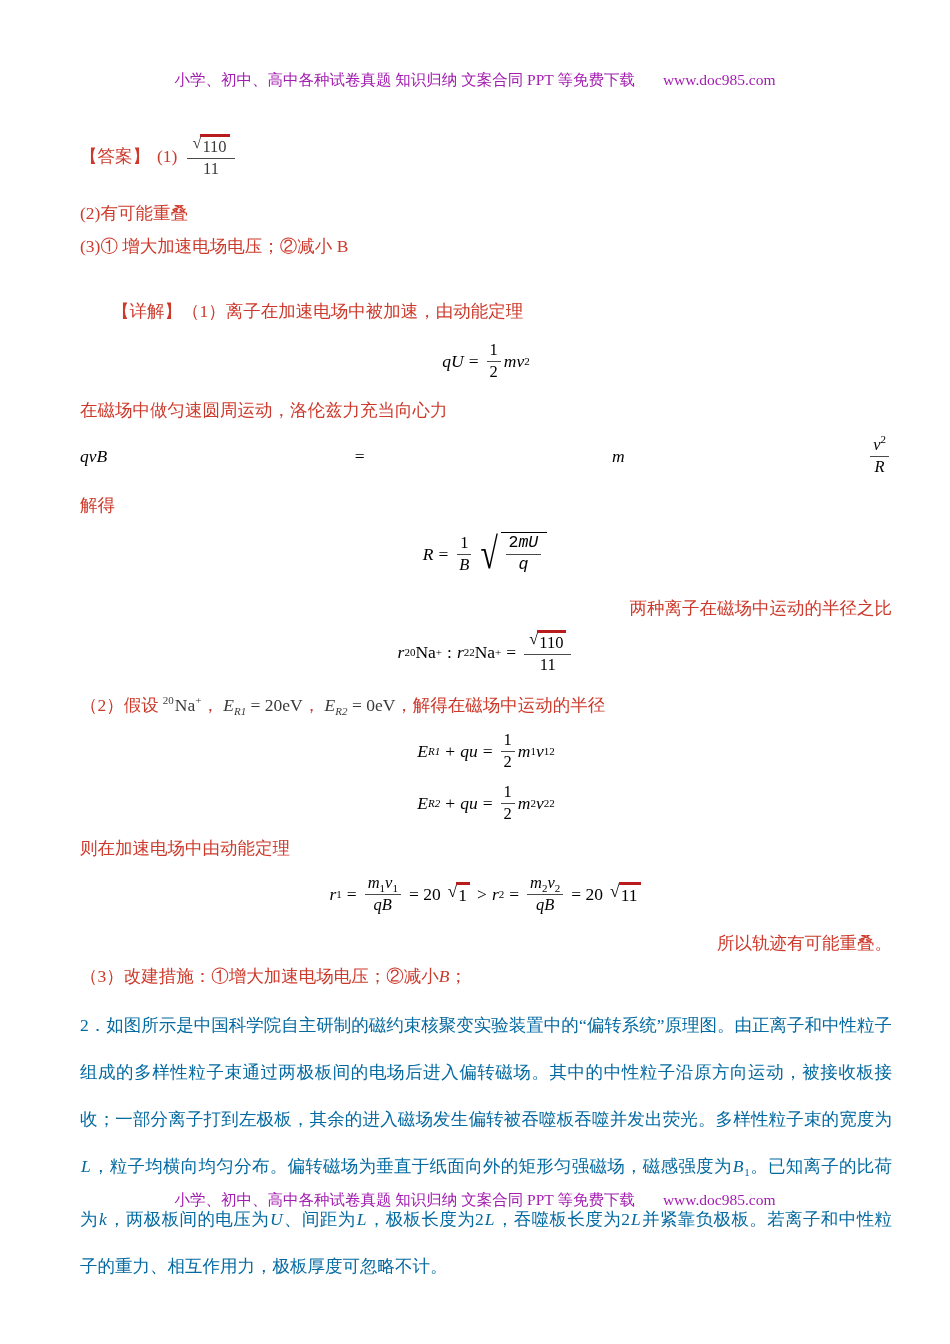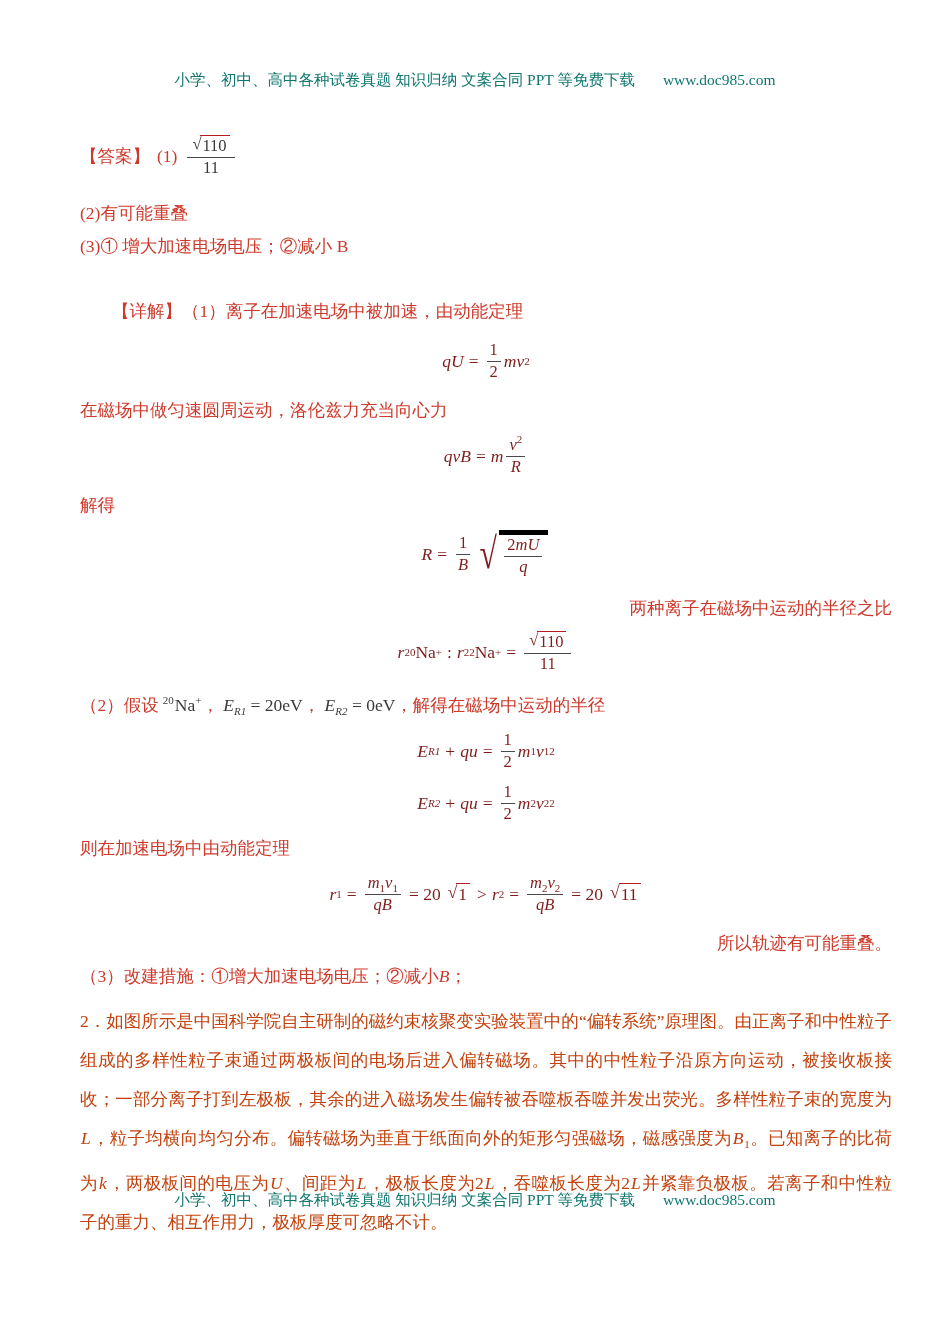--- a/index.html
+++ b/index.html
@@ -6,64 +6,64 @@
   body{
     width:950px;height:1344px;
     background:#ffffff;
     font-family:"Liberation Serif","DejaVu Serif",serif;
     color:#1e1e1e;
     position:relative;
     overflow:hidden;
   }
   .pg-header,.pg-footer{
     position:absolute;left:0;width:100%;
-    text-align:center;font-size:15.5px;color:#0f766e;white-space:nowrap;
+    text-align:center;font-size:15.5px;color:#a21caf;white-space:nowrap;
   }
   .pg-header{top:70px;}
   .pg-footer{top:1190px;}
   .site-url{margin-left:28px;}
   .content{
     position:absolute;top:128px;left:80px;right:58px;
   }
   .line{font-size:17.5px;line-height:27px;margin:0;color:#1c1c1c;gap:7px;}
   .red{color:#cd392b;}
   .ans-line{display:flex;align-items:center;min-height:56px;}
   .math{color:#3a3a3a;}
   .mi{font-style:italic;}
   .op{margin:0 5px;}
   .msup,.msub,.presup{font-size:11px;line-height:1;}
   .msup,.presup{vertical-align:7px;}
   .msub{vertical-align:-4px;}
   .presup{margin-left:4px;margin-right:1px;}
   .formula{
-    text-align:center;font-size:17.5px;color:#7f1d1d;
+    text-align:center;font-size:17.5px;color:#000000;
     display:flex;justify-content:center;align-items:center;
   }
   .frac{
     display:inline-flex;flex-direction:column;align-items:center;
     vertical-align:middle;margin:0 3px;line-height:1.25;font-size:16.5px;
   }
   .fn{border-bottom:1px solid #4a4a4a;padding:0 3px;display:inline-block;}
   .fd{padding:0 3px;display:inline-block;}
   .sqrt{display:inline-flex;align-items:flex-start;margin:0 2px;}
   .sqs{margin-right:-1px;line-height:1.05;}
-  .sqb{border-top:1px solid #b91c1c;padding:0 3px 0 2px;}
+  .sqb{border-top:3px solid #b91c1c;padding:0 3px 0 2px;}
   .sqrt.big{align-items:center;}
   .sqrt.big .sqs{font-size:44px;font-weight:200;line-height:0.9;transform:scaleX(0.72);}
-  .sqrt.big .sqb{border-top:5px solid #000000;}
+  .sqrt.big .sqb{border-top:1px solid #000000;font-family:Liberation Mono, monospace;}
   .para{
-    font-size:17.5px;line-height:39px;text-align:justify;
-    margin:12px 0 0 0;color:#c2410c;
+    font-size:17.5px;line-height:47px;text-align:justify;
+    margin:12px 0 0 0;color:#0369a1;
   }
   .vi{font-style:italic;padding:0 1px;}
   .vsub{font-size:11px;vertical-align:-4px;}
   .mt6{margin-top:6px;} .mt8{margin-top:8px;} .mt10{margin-top:10px;}
   .mt12{margin-top:12px;text-align:right;} .mt14{margin-top:14px;} .mt16{margin-top:16px;}
   .mt38{margin-top:38px;margin-left:32px;}
-  .fh44{min-height:44px;} .fh52{min-height:52px;} .fh58{min-height:58px;}
+  .fh44{min-height:44px;} .fh52{min-height:52px;justify-content:space-between;} .fh58{min-height:58px;}
   .fh48{min-height:48px;}
 </style>
 </head>
 <body>
 
 <div class="pg-header">
   <span>小学、初中、高中各种试卷真题 知识归纳 文案合同 PPT 等免费下载</span><span class="site-url">www.doc985.com</span>
 </div>
 
 <div class="content">

